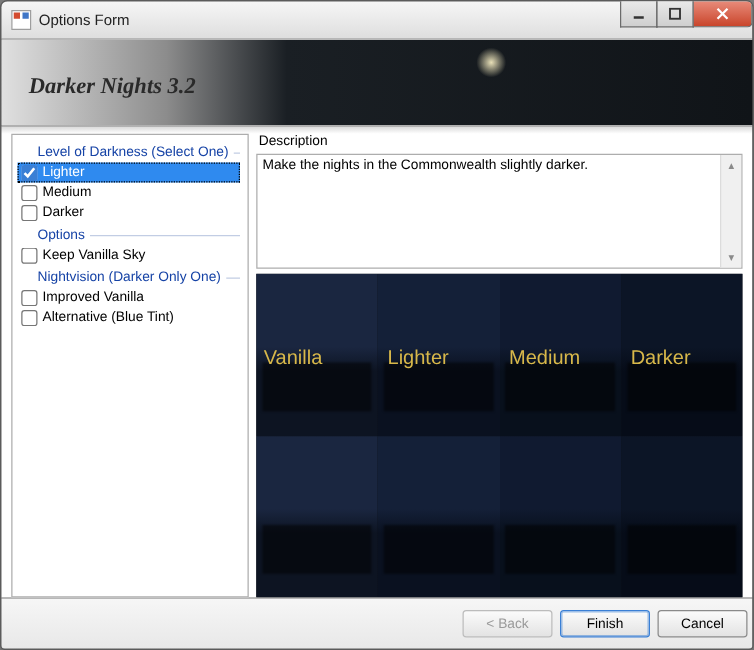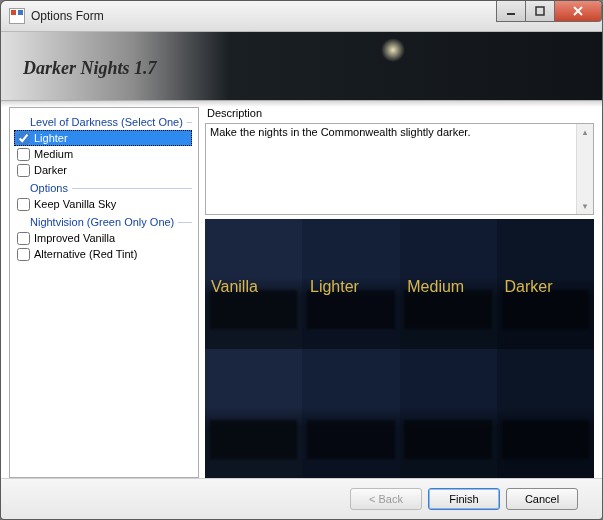--- a/index.html
+++ b/index.html
@@ -225,21 +225,21 @@
   }
 
   
   .footer {
     height: 40px;
     border-top: 1px solid #d0d0d0;
     background: linear-gradient(to bottom, #f6f6f6, #e8e8e8);
     display: flex;
     justify-content: flex-end;
     align-items: center;
-    padding: 0 24px;
+    padding: 0 4px;
     gap: 6px;
   }
   .btn {
     min-width: 72px;
     height: 22px;
     font-size: 11px;
     border: 1px solid #8a8a8a;
     border-radius: 3px;
     background: linear-gradient(to bottom, #fbfbfb, #e3e3e3);
     color: #000;
@@ -278,21 +278,21 @@
       <div class="winbtn close">
         <svg width="12" height="10" viewBox="0 0 12 10">
             <path d="M2 1 L10 9 M10 1 L2 9" stroke="#fff" stroke-width="1.8"></path>
           </svg>
       </div>
     </div>
   </div>
 
   <div class="banner">
     <div class="banner-light"></div>
-    <div class="banner-title">Darker Nights 1.7</div>
+    <div class="banner-title">Darker Nights 3.2</div>
   </div>
 
   <div class="body">
 
     <div class="leftpanel">
 
       <div class="group-header">Level of Darkness (Select One)</div>
 
       <label class="chkrow selected">
         <input type="checkbox" checked="" style="">
@@ -306,28 +306,28 @@
         <input type="checkbox" style="">
         <span>Darker</span>
       </label>
 
       <div class="group-header">Options</div>
       <label class="chkrow">
         <input type="checkbox" style="">
         <span>Keep Vanilla Sky</span>
       </label>
 
-      <div class="group-header">Nightvision (Green Only One)</div>
+      <div class="group-header">Nightvision (Darker Only One)</div>
       <label class="chkrow">
         <input type="checkbox" style="">
         <span>Improved Vanilla</span>
       </label>
       <label class="chkrow">
         <input type="checkbox" style="">
-        <span>Alternative (Red Tint)</span>
+        <span>Alternative (Blue Tint)</span>
       </label>
     </div>
 
     <div class="rightpanel">
       <div class="desc-label">Description</div>
       <div class="desc-box">
         <span>Make the nights in the Commonwealth slightly darker.</span>
         <div class="desc-scroll">
           <span>▴</span>
           <span>▾</span>

